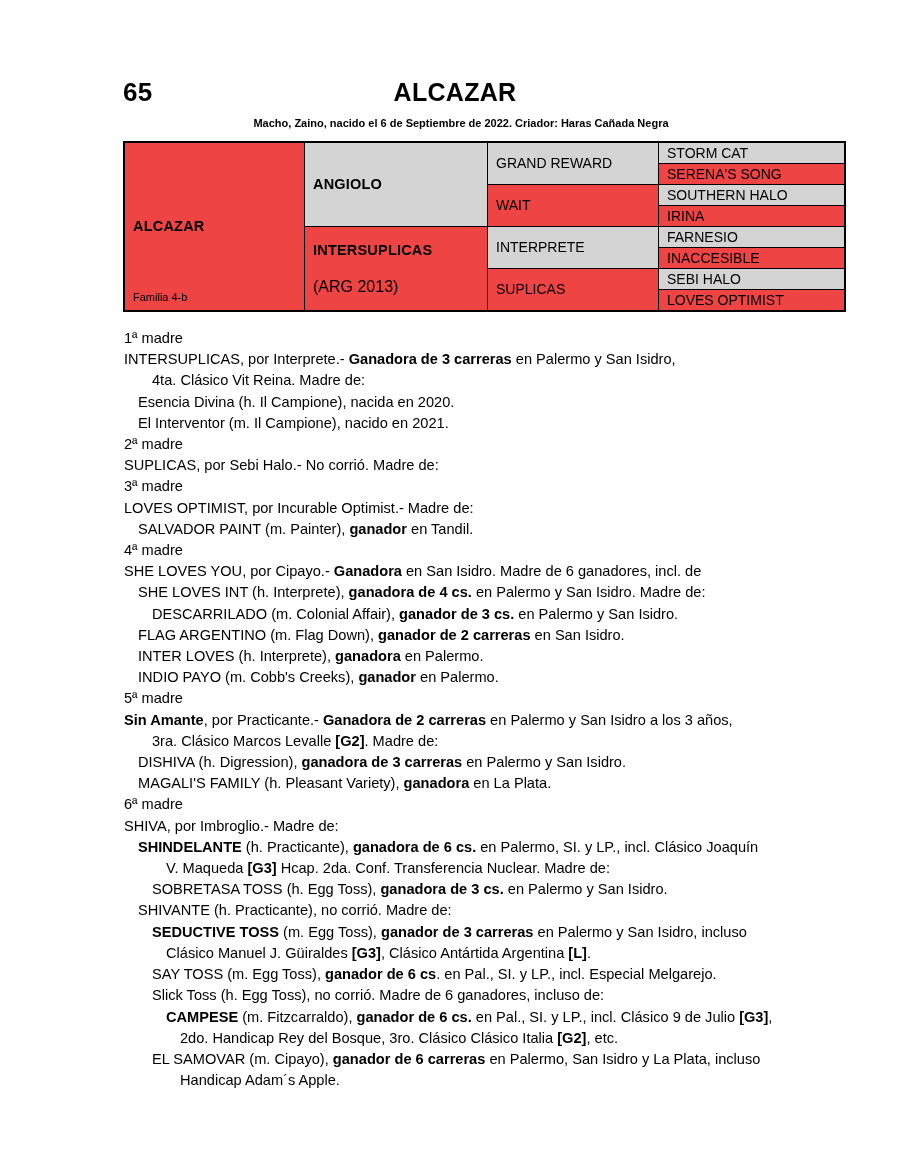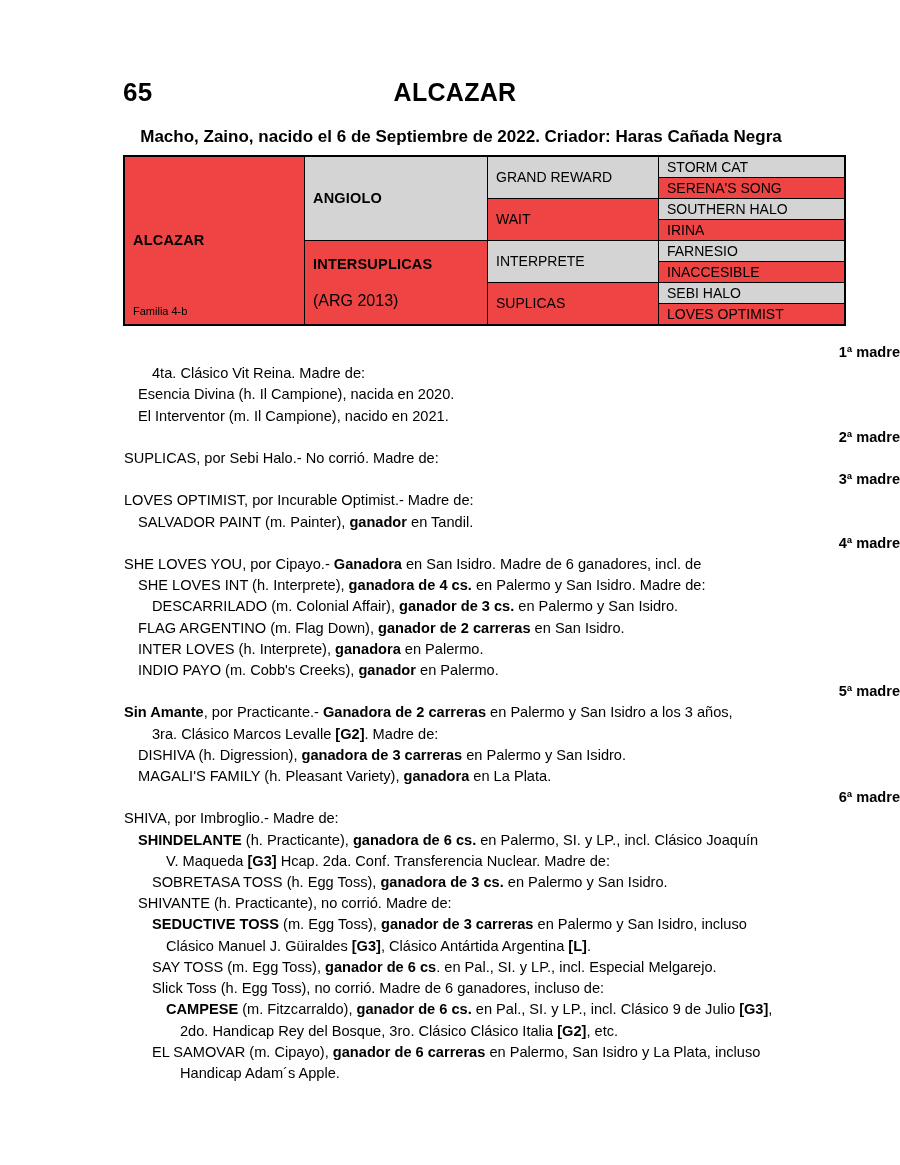--- a/index.html
+++ b/index.html
@@ -41,24 +41,24 @@
   .horse-name {
     text-align: center;
     font-size: 25px;
     font-weight: bold;
     letter-spacing: 0.3px;
     line-height: 28px;
     padding-left: 10px;
   }
   .subtitle {
     text-align: center;
-    font-size: 17px;
+    font-size: 11px;
     font-weight: bold;
     line-height: 18px;
-    margin-top: 22px;
+    margin-top: 8px;
     padding-left: 22px;
   }
 
   
   .ped-wrap {
     margin: 9px auto 0 auto;
     width: 654px;
   }
   table.pedigree {
     border-collapse: collapse;
@@ -121,24 +121,23 @@
   }
 
   
   .body-text {
     margin: 16px 0 0 0;
     padding: 0 0 0 124px;
     font-size: 14.6px;
     line-height: 21.2px;
   }
   .gen-head {
-    font-weight: bold;
+    font-weight: normal;
     font-size: 14.6px;
     line-height: 21.2px;
-    text-align: right;
   }
   .ln {
     line-height: 21.2px;
     font-size: 14.6px;
     white-space: nowrap;
   }
   .i0 { padding-left: 0px; }
   .i1 { padding-left: 14px; }
   .i2 { padding-left: 28px; }
   .i3 { padding-left: 42px; }
@@ -197,20 +196,21 @@
       </tr>
       <tr>
         <td class="c4 white">LOVES OPTIMIST</td>
       </tr>
     </tbody>
       </table>
   </div>
 
   <div class="body-text" id="body-text">
       <div class="gen-head">1ª madre</div>
+      <div class="ln i0"><span>INTERSUPLICAS, por Interprete.- </span><span class="b">Ganadora de 3 carreras</span><span> en Palermo y San Isidro,</span></div>
       <div class="ln i2"><span>4ta. Clásico Vit Reina. Madre de:</span></div>
       <div class="ln i1"><span>Esencia Divina (h. Il Campione), nacida en 2020.</span></div>
       <div class="ln i1"><span>El Interventor (m. Il Campione), nacido en 2021.</span></div>
       <div class="gen-head">2ª madre</div>
       <div class="ln i0"><span>SUPLICAS, por Sebi Halo.- No corrió. Madre de:</span></div>
       <div class="gen-head">3ª madre</div>
       <div class="ln i0"><span>LOVES OPTIMIST, por Incurable Optimist.- Madre de:</span></div>
       <div class="ln i1"><span>SALVADOR PAINT (m. Painter), </span><span class="b">ganador</span><span> en Tandil.</span></div>
       <div class="gen-head">4ª madre</div>
       <div class="ln i0"><span>SHE LOVES YOU, por Cipayo.- </span><span class="b">Ganadora</span><span> en San Isidro. Madre de 6 ganadores, incl. de</span></div>

